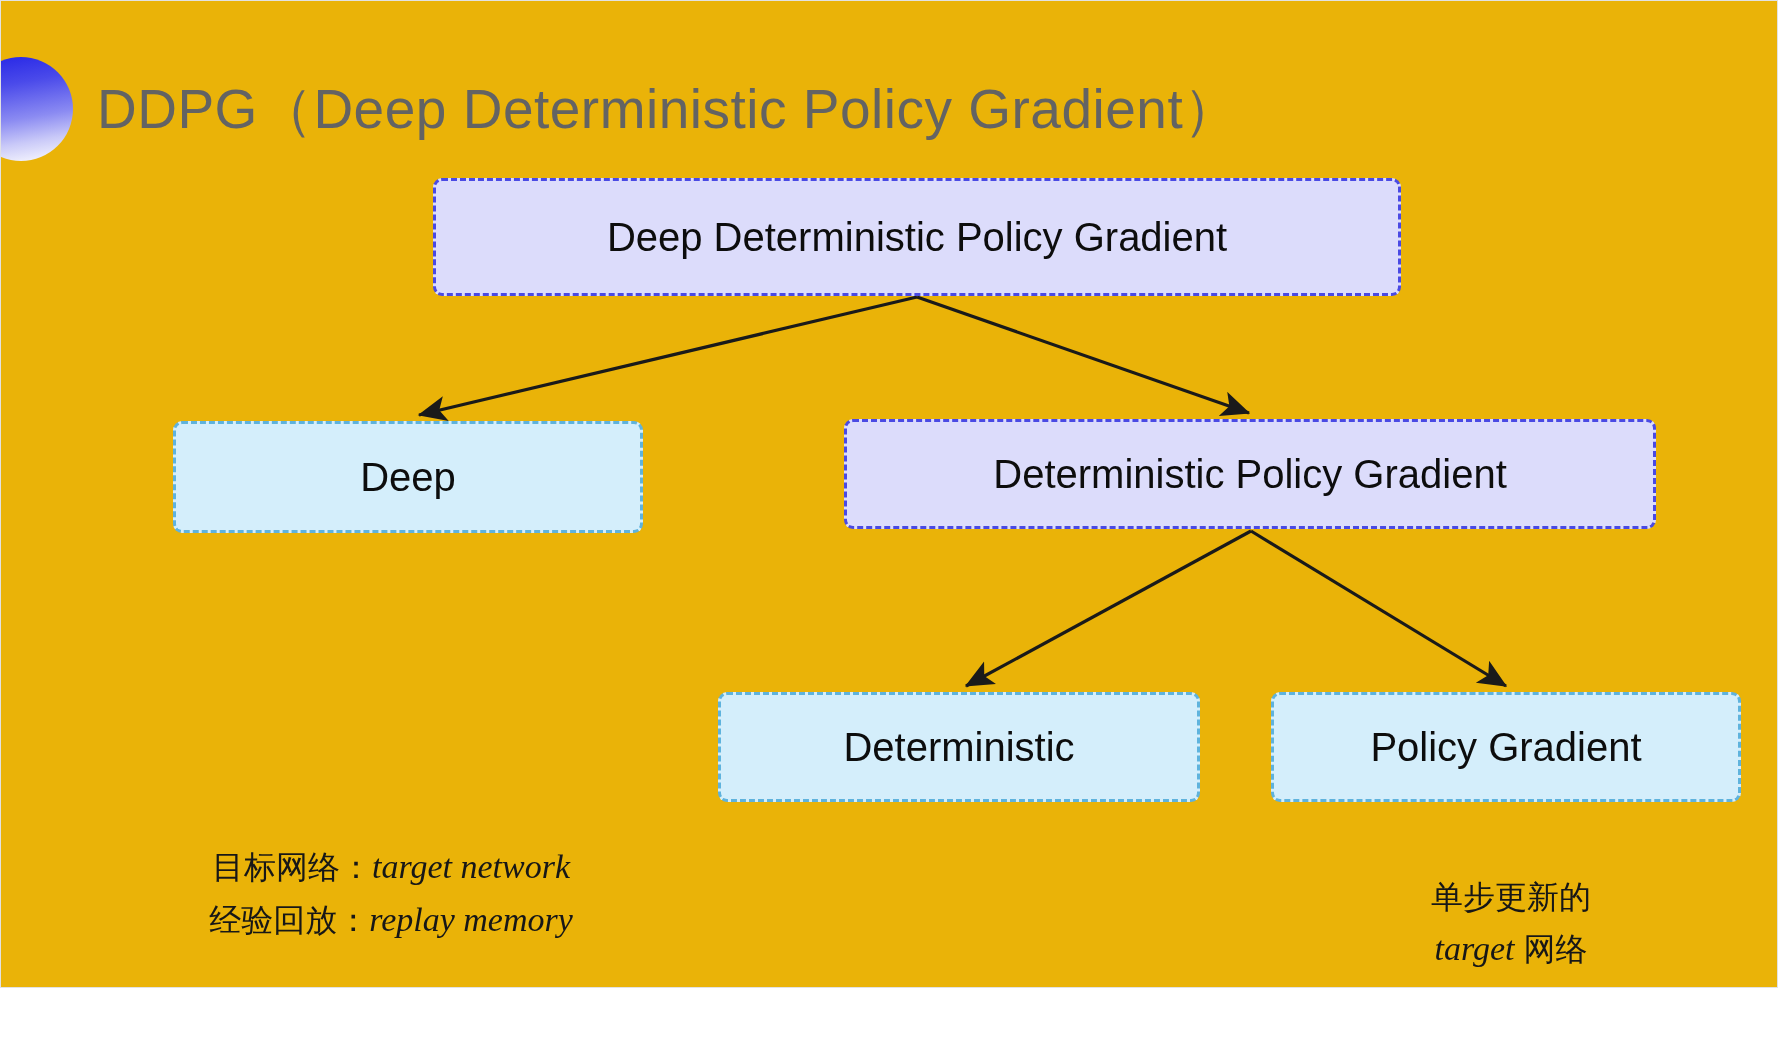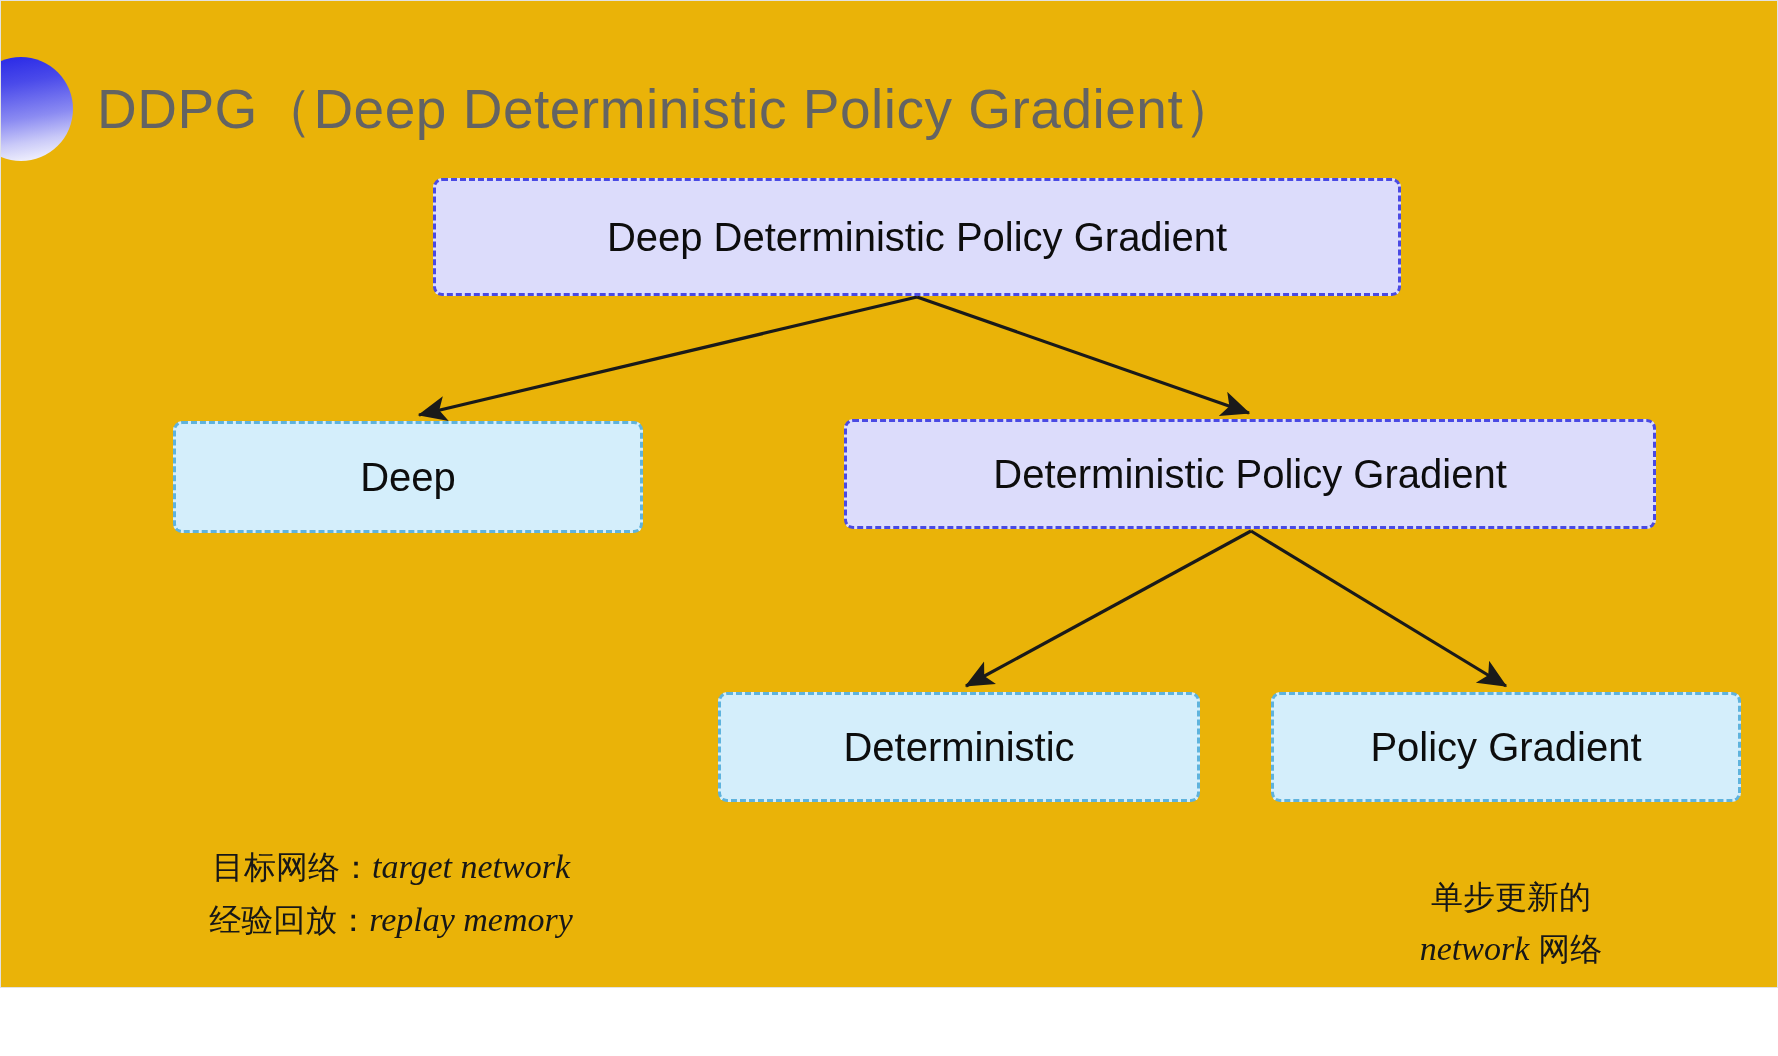--- a/index.html
+++ b/index.html
@@ -134,16 +134,16 @@
   <div id="ann-left" class="annotation">
     <span class="line"><span>目标网络：</span><span class="mathit">target network</span></span>
     <span class="line"><span>经验回放：</span><span class="mathit">replay memory</span></span>
   </div>
 
   <div id="ann-mid" class="annotation">
   </div>
 
   <div id="ann-right" class="annotation">
     <span class="line">单步更新的</span>
-    <span class="line"><span class="mathit">network</span><span> 网络</span></span>
+    <span class="line"><span class="mathit">target</span><span> 网络</span></span>
   </div>
 
 </div>
 
 </body></html>

